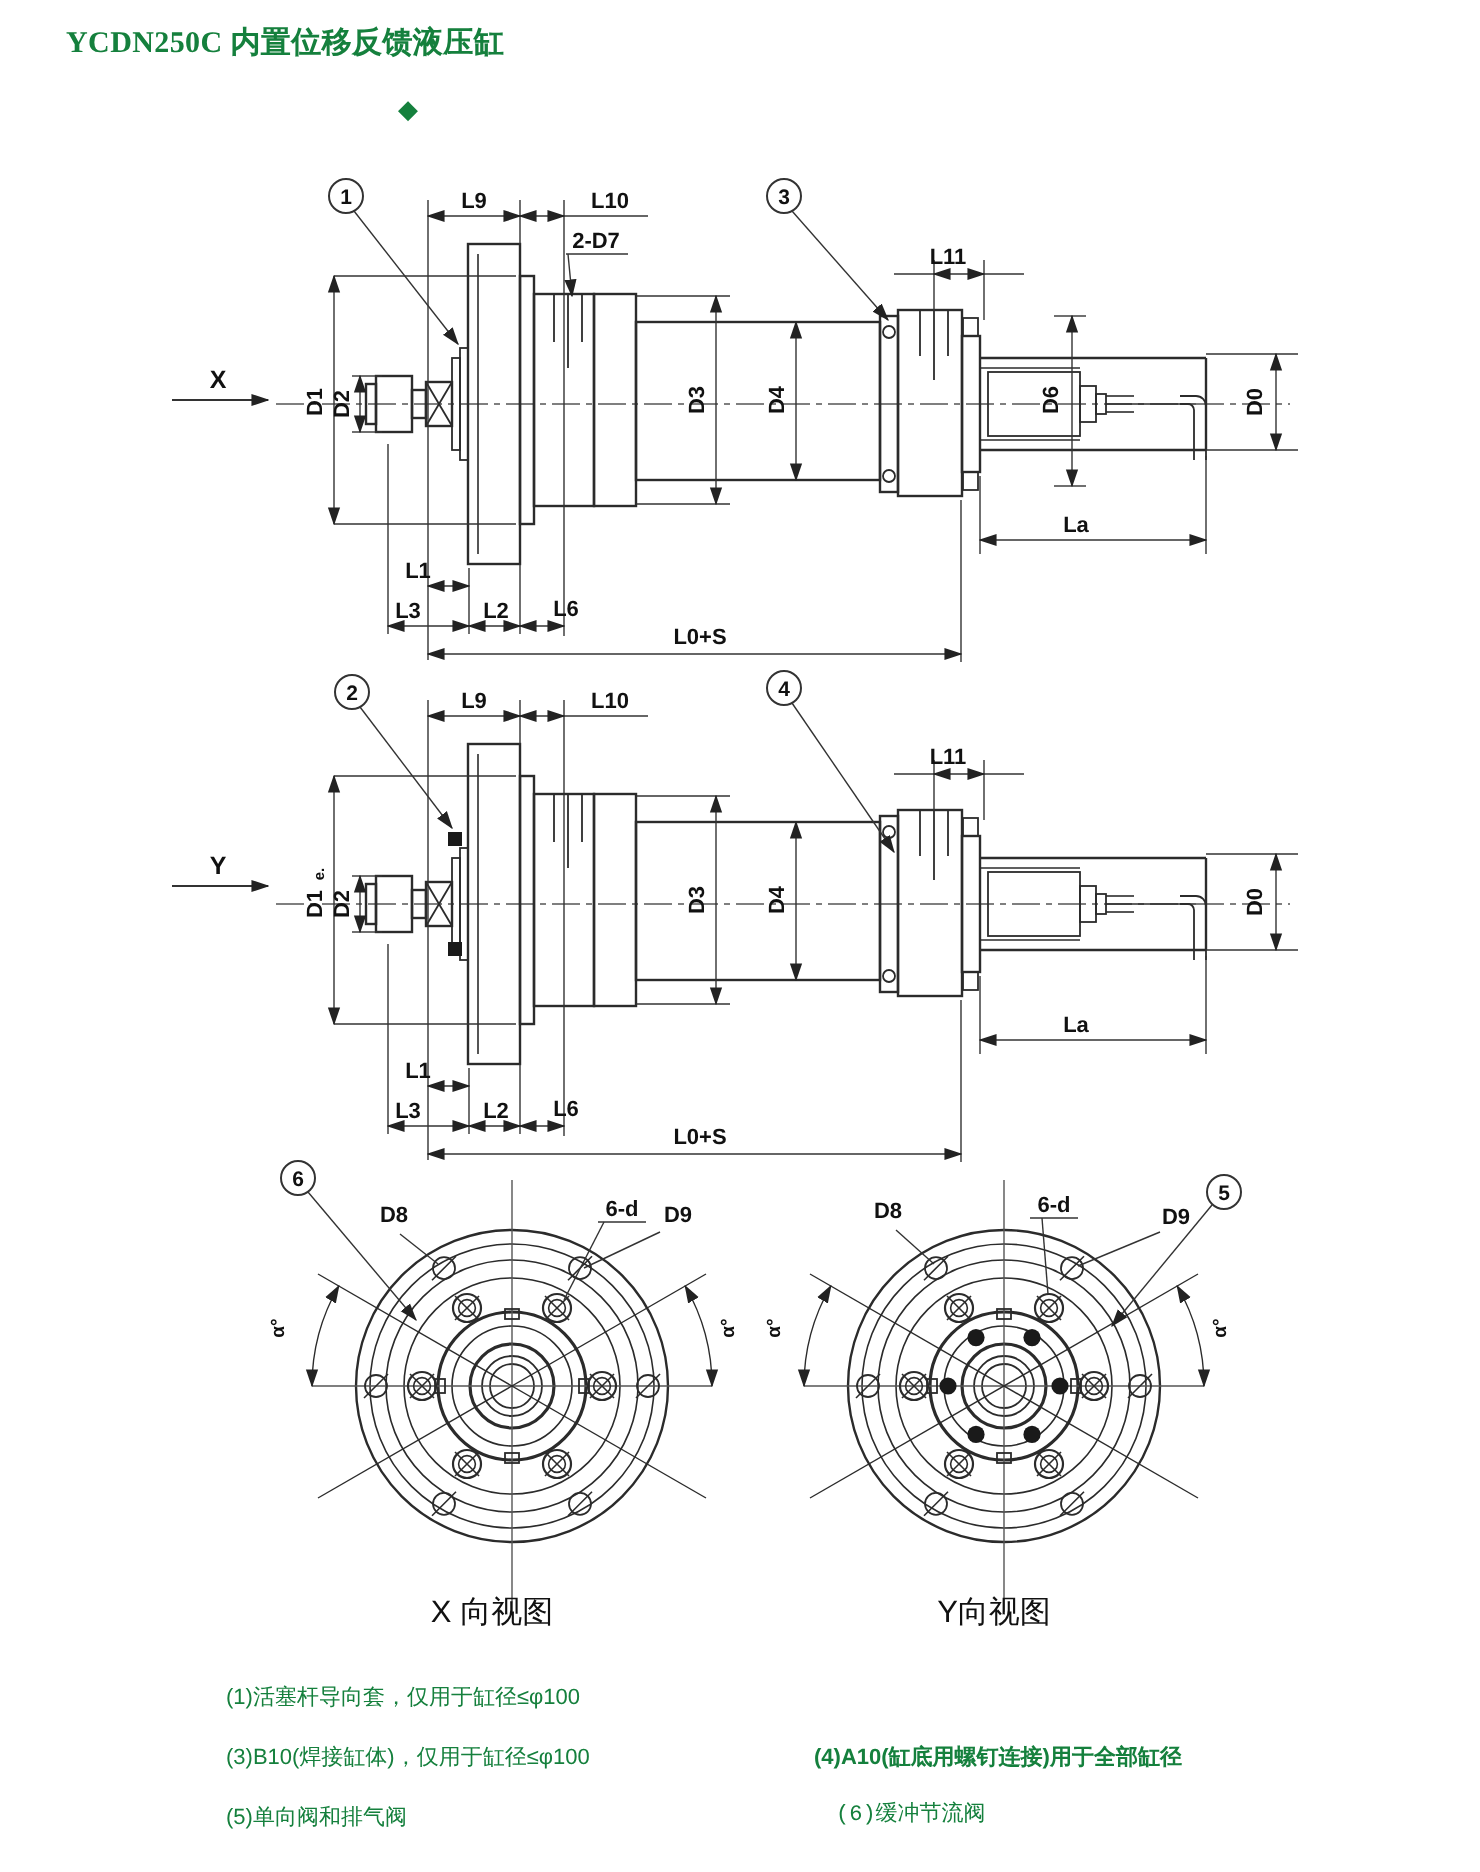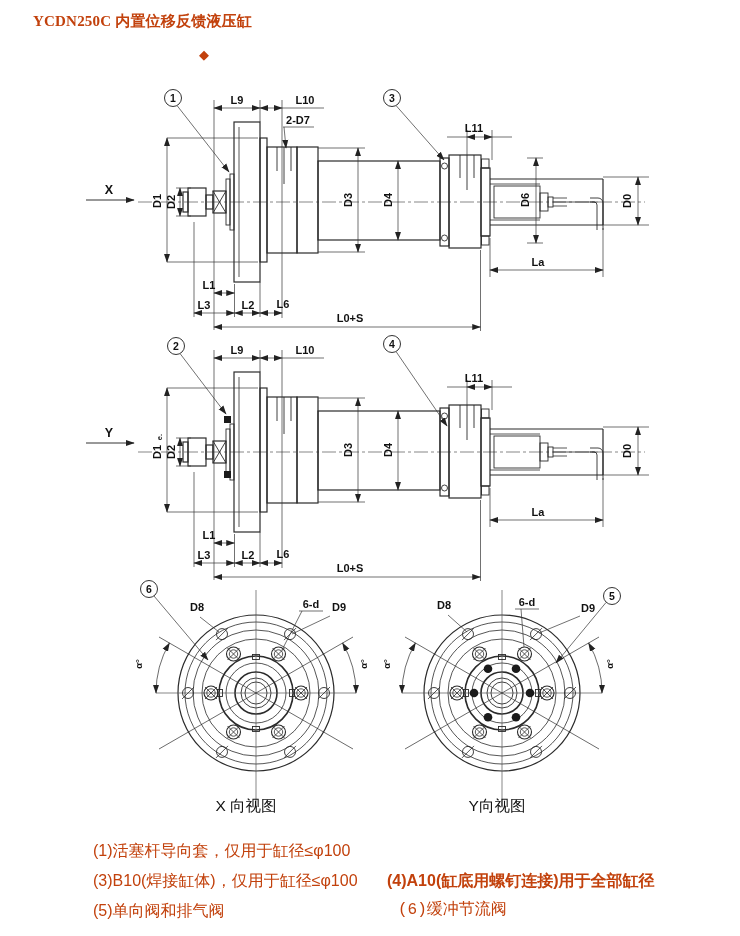--- a/index.html
+++ b/index.html
@@ -1,24 +1,24 @@
 <!DOCTYPE html>
 <html><head>
 <meta charset="utf-8">
 <style>
   html,body{margin:0;padding:0;background:#e8e8e8;}
   .page{position:relative;width:740px;height:936px;background:#ffffff;overflow:hidden;
-        font-family:"Liberation Sans",sans-serif;color:#c2410c;}
+        font-family:"Liberation Sans",sans-serif;color:#15803d;}
   .title{position:absolute;left:33px;top:12px;font-family:"Liberation Serif",serif;
          font-size:15px;font-weight:bold;letter-spacing:0.2px;}
   .subtitle{position:absolute;left:199px;top:47px;font-family:"Liberation Serif",serif;
             font-size:14.5px;display:flex;align-items:center;}
   .subtitle .bullet{font-size:13px;margin-right:22px;}
   .drawing-svg{position:absolute;left:0;top:0;}
-  .note{position:absolute;font-size:16px;white-space:nowrap;}
+  .note{position:absolute;font-size:11px;white-space:nowrap;margin-left:20px;}
   .n1{left:93px;top:841px;} .n2{left:398px;top:841px;}
   .n3{left:93px;top:871px;} .n4{left:387px;top:871px;font-weight:bold;}
   .n5{left:93px;top:901px;} .n6{left:398px;top:899px;font-family:Liberation Mono, monospace;}
 </style>
 </head>
 <body>
 
 <div class="page">
 
   <div class="title">YCDN250C 内置位移反馈液压缸</div>

